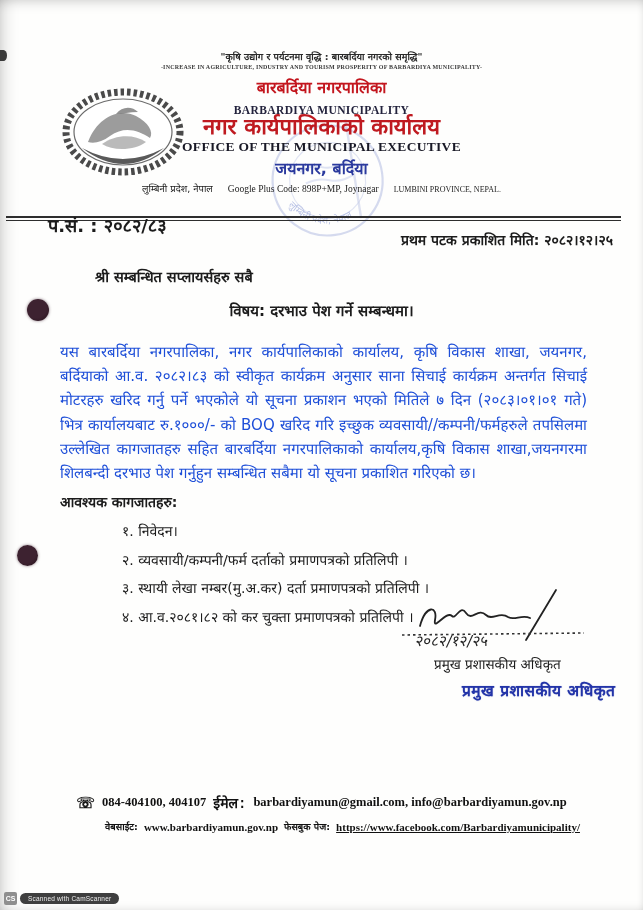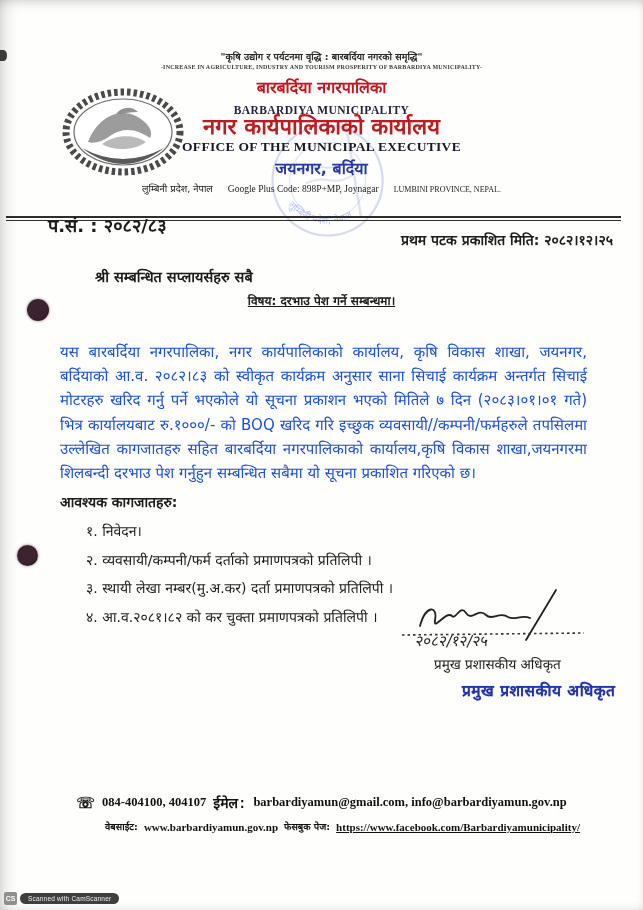--- a/index.html
+++ b/index.html
@@ -41,26 +41,26 @@
 
   .divider { top:216px; left:6px; right:22px; height:5px;
              border-top:2.5px solid #2e2e2e; border-bottom:1.5px solid #2e2e2e; }
 
   
   .ref-no   { top:213px; left:48px;  font-size:18px; font-weight:bold; }
   .pub-date { top:230px; right:30px; font-size:14px; font-weight:bold;margin-left:24px; }
 
   
   .addressee { top:266px; left:95px; font-size:14.5px; font-weight:bold; }
-  .subject   { top:292px; font-size:12px; font-weight:bold;text-decoration:underline; }
+  .subject   { top:300px; font-size:15px; font-weight:bold; }
   .body-par  { top:340px; left:60px; width:527px; font-size:15px;
                line-height:24.2px; text-align:justify; color:#1d4ed8; }
   .docs-head { top:492px; left:60px; font-size:14px; font-weight:bold; }
   .docs-list { top:517px; left:86px; list-style:none; font-size:14px; }
-  .docs-list li { line-height:28.5px; }
+  .docs-list li { line-height:28.5px;margin-left:36px; }
 
   
   .sig-svg    { left:398px; top:588px; width:210px; height:70px; }
   .sig-title-black { left:434px; top:655px; font-size:13.5px; color:#1b1b1b; }
   .sig-title-blue  { left:462px; top:679px; font-size:15.5px; font-weight:bold;
                      color:#2334a8; letter-spacing:.5px;
                      text-shadow:0 0 1px rgba(35,52,168,.55); }
 
   
   .foot1 { top:793px; left:0; right:0; display:flex; justify-content:center;

